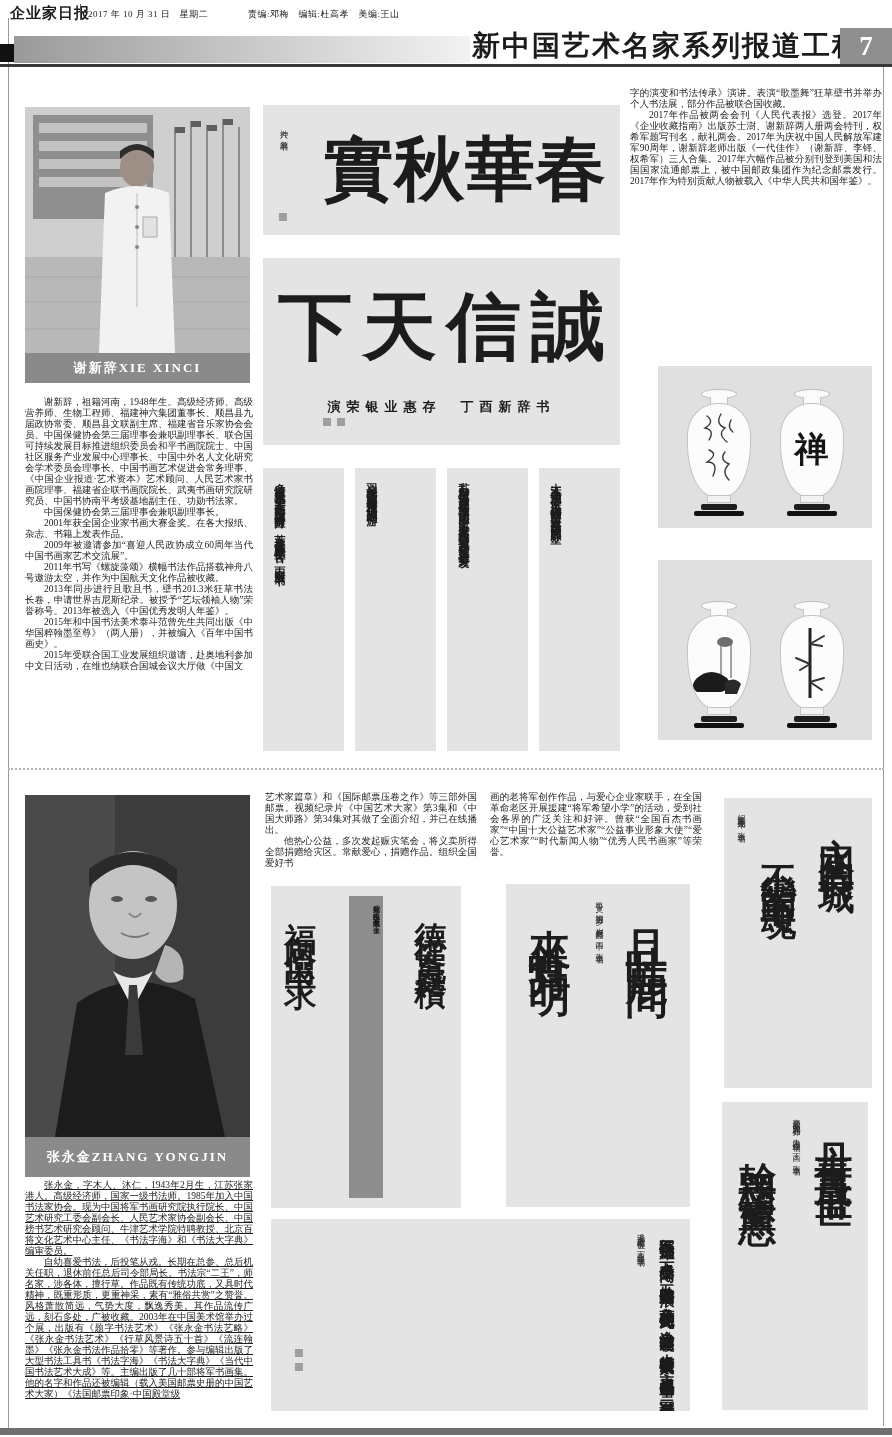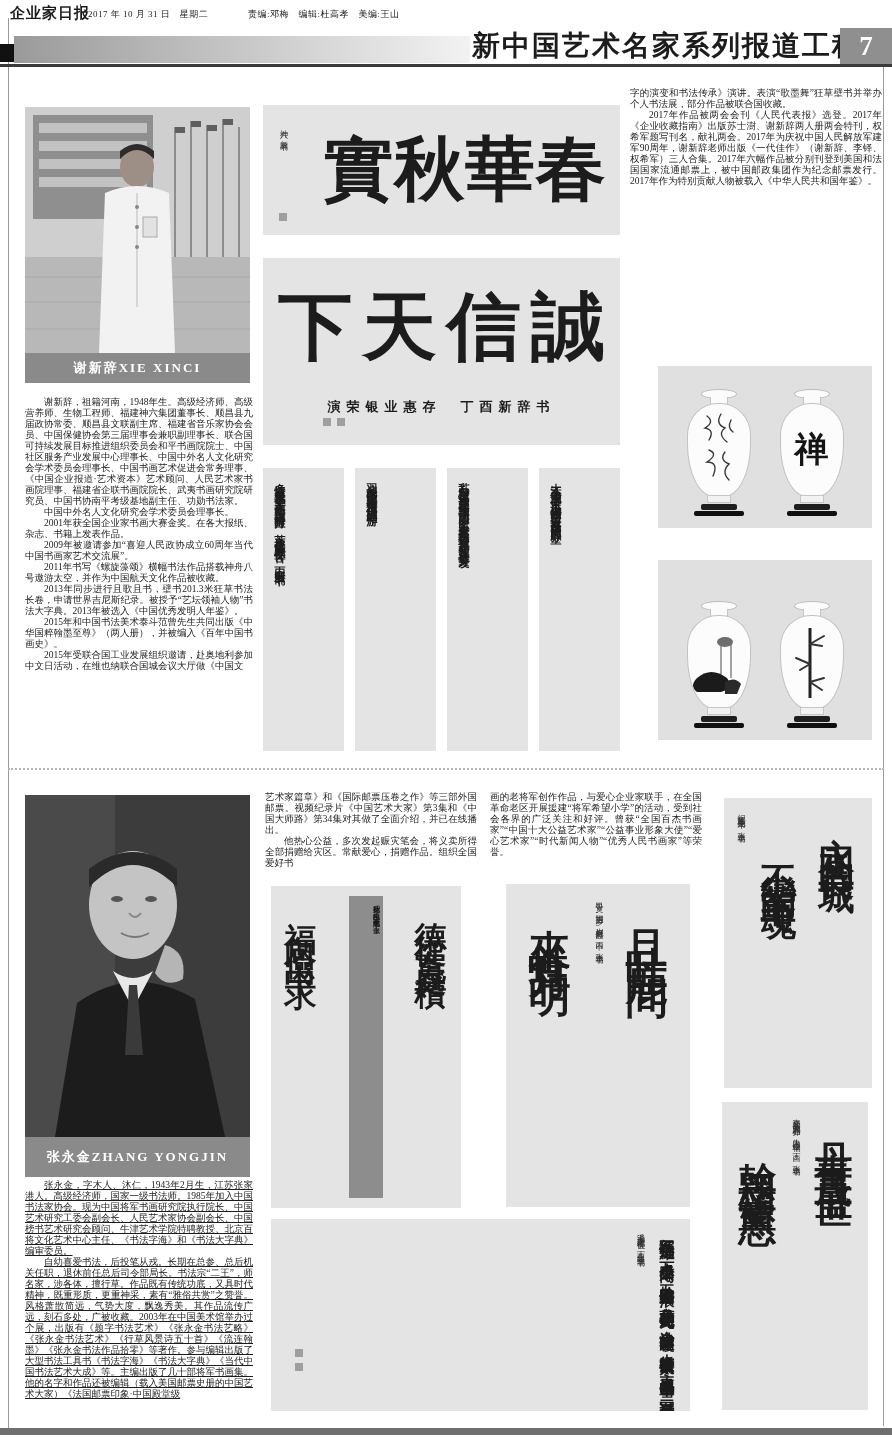--- a/index.html
+++ b/index.html
@@ -115,25 +115,25 @@
     </svg>
   </div>
 
   <div class="abs caption-bar" style="left:25px;top:353px;width:225px;height:30px;">
     <span>谢新辞</span>
     <span>XIE XINCI</span>
   </div>
 
   <div class="abs bodytext" style="left:25px;top:397px;width:228px;height:362px;">
     <p>谢新辞，祖籍河南，1948年生。高级经济师、高级营养师、生物工程师、福建神六集团董事长、顺昌县九届政协常委、顺昌县文联副主席、福建省音乐家协会会员、中国保健协会第三届理事会兼职副理事长、联合国可持续发展目标推进组织委员会和平书画院院士、中国社区服务产业发展中心理事长、中国中外名人文化研究会学术委员会理事长、中国书画艺术促进会常务理事、《中国企业报道·艺术资本》艺术顾问、人民艺术家书画院理事、福建省企联书画院院长、武夷书画研究院研究员、中国书协南平考级基地副主任、功勋书法家。</p>
-    <p>中国中外名人文化研究会学术委员会理事长。</p>
+    <p>中国保健协会第三届理事会兼职副理事长。</p>
     <p>2001年获全国企业家书画大赛金奖。在各大报纸、杂志、书籍上发表作品。</p>
     <p>2009年被邀请参加“喜迎人民政协成立60周年当代中国书画家艺术交流展”。</p>
     <p>2011年书写《螺旋藻颂》横幅书法作品搭载神舟八号遨游太空，并作为中国航天文化作品被收藏。</p>
-    <p>2013年同步进行且歌且书，壁书201.3米狂草书法长卷，申请世界吉尼斯纪录。被授予“艺坛领袖人物”书法大字典。2013年被选入《中国优秀发明人年鉴》。</p>
+    <p>2013年同步进行且歌且书，壁书201.3米狂草书法长卷，申请世界吉尼斯纪录。被授予“艺坛领袖人物”荣誉称号。2013年被选入《中国优秀发明人年鉴》。</p>
     <p>2015年和中国书法美术泰斗范曾先生共同出版《中华国粹翰墨至尊》（两人册），并被编入《百年中国书画史》。</p>
     <p>2015年受联合国工业发展组织邀请，赴奥地利参加中文日活动，在维也纳联合国城会议大厅做《中国文</p>
   </div>
 
   <div class="abs panel" style="left:263px;top:105px;width:357px;height:130px;">
     <div class="calli-row" style="font-size:70px;padding:0 14px 0 60px;">
         <span>春</span>
         <span>華</span>
         <span>秋</span>
         <span>實</span>

